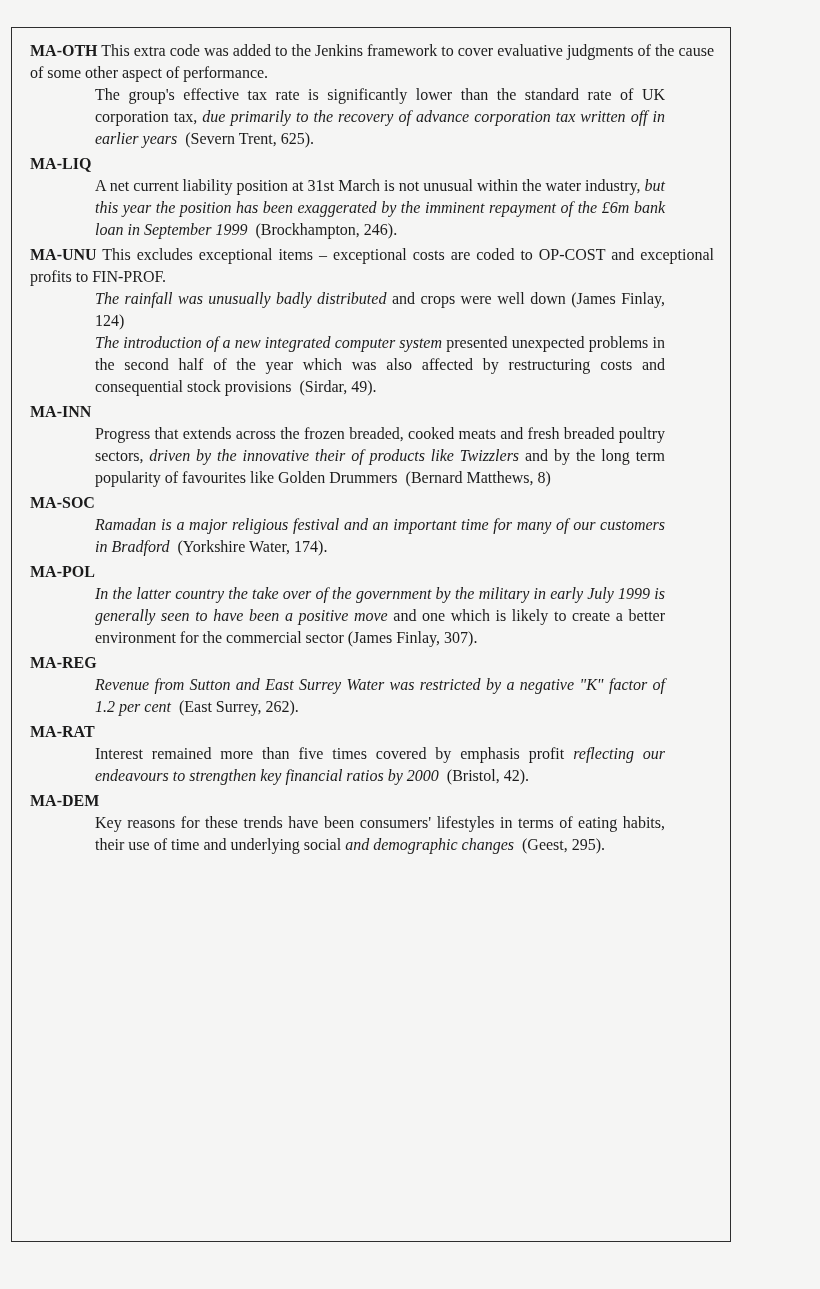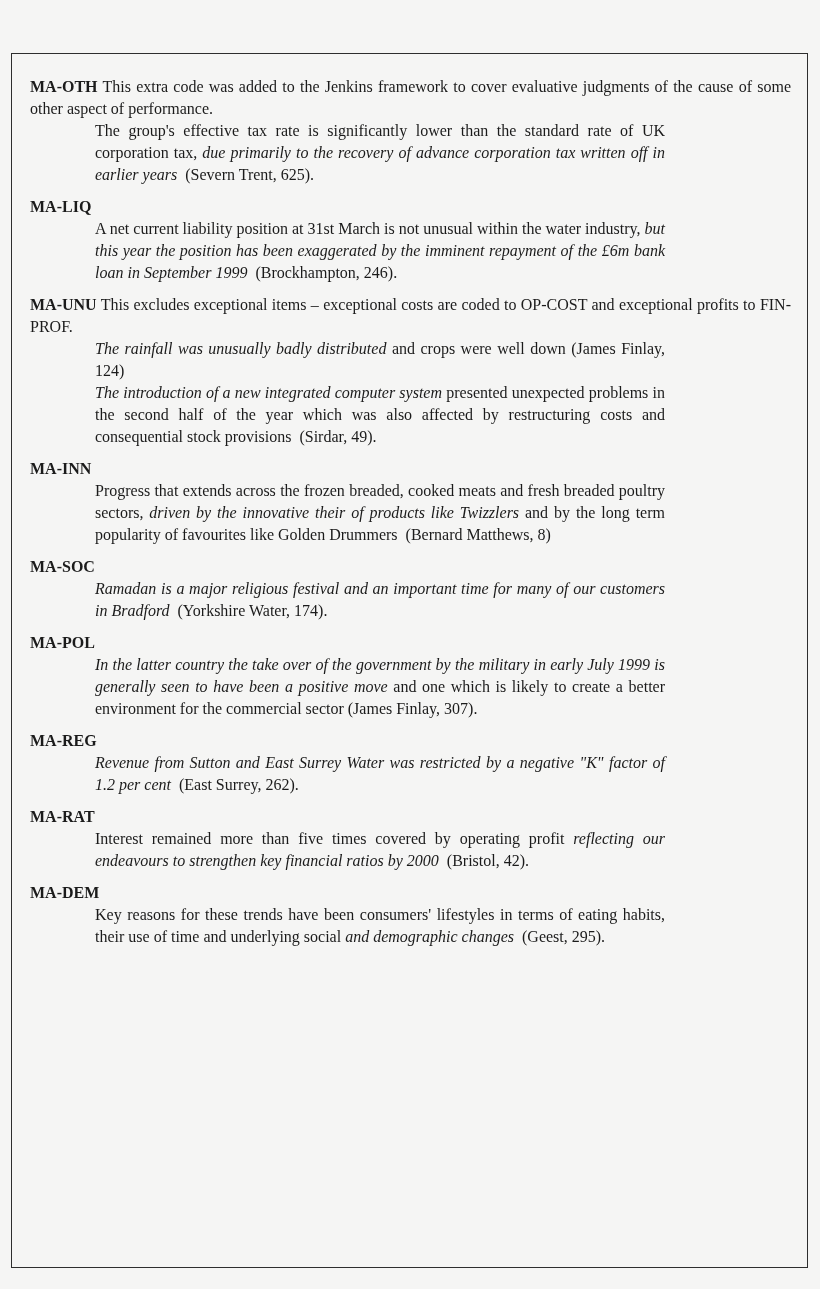--- a/index.html
+++ b/index.html
@@ -10,30 +10,30 @@
     width: 820px;
     height: 1289px;
     position: relative;
     background: #f5f5f4;
     font-family: "Liberation Serif", "DejaVu Serif", serif;
     color: #1b1b1b;
   }
   .frame {
     position: absolute;
     left: 11px;
-    top: 53px;
-    width: 797px;
+    top: 27px;
+    width: 720px;
     height: 1215px;
     box-sizing: border-box;
     border: 1.5px solid #2e2e2e;
-    padding: 22px 16px 0 18px;
+    padding: 12px 16px 0 18px;
     overflow: hidden;
   }
   .code-section {
-    margin-top: 10px;
+    margin-top: 3px;
   }
   .code-section:first-child {
     margin-top: 0;
   }
   p {
     margin: 0;
   }
   .head, .quote {
     font-size: 16px;
     line-height: 22px;
@@ -103,21 +103,21 @@
     <p class="head"><span class="code">MA-REG</span></p>
     <div class="quotes">
           <p class="quote"><span class="it">Revenue from Sutton and East Surrey Water was restricted by a negative "K" factor of 1.2 per cent</span><span class="rg"> (East Surrey, 262).</span></p>
         </div>
   </section>
 
 
   <section class="code-section">
     <p class="head"><span class="code">MA-RAT</span></p>
     <div class="quotes">
-          <p class="quote"><span class="rg">Interest remained more than five times covered by operating profit </span><span class="it">reflecting our endeavours to strengthen key financial ratios by 2000</span><span class="rg"> (Bristol, 42).</span></p>
+          <p class="quote"><span class="rg">Interest remained more than five times covered by emphasis profit </span><span class="it">reflecting our endeavours to strengthen key financial ratios by 2000</span><span class="rg"> (Bristol, 42).</span></p>
         </div>
   </section>
 
   <section class="code-section">
     <p class="head"><span class="code">MA-DEM</span></p>
     <div class="quotes">
           <p class="quote"><span class="rg">Key reasons for these trends have been consumers' lifestyles in terms of eating habits, their use of time and underlying social </span><span class="it">and demographic changes</span><span class="rg"> (Geest, 295).</span></p>
         </div>
   </section>
 </div>

